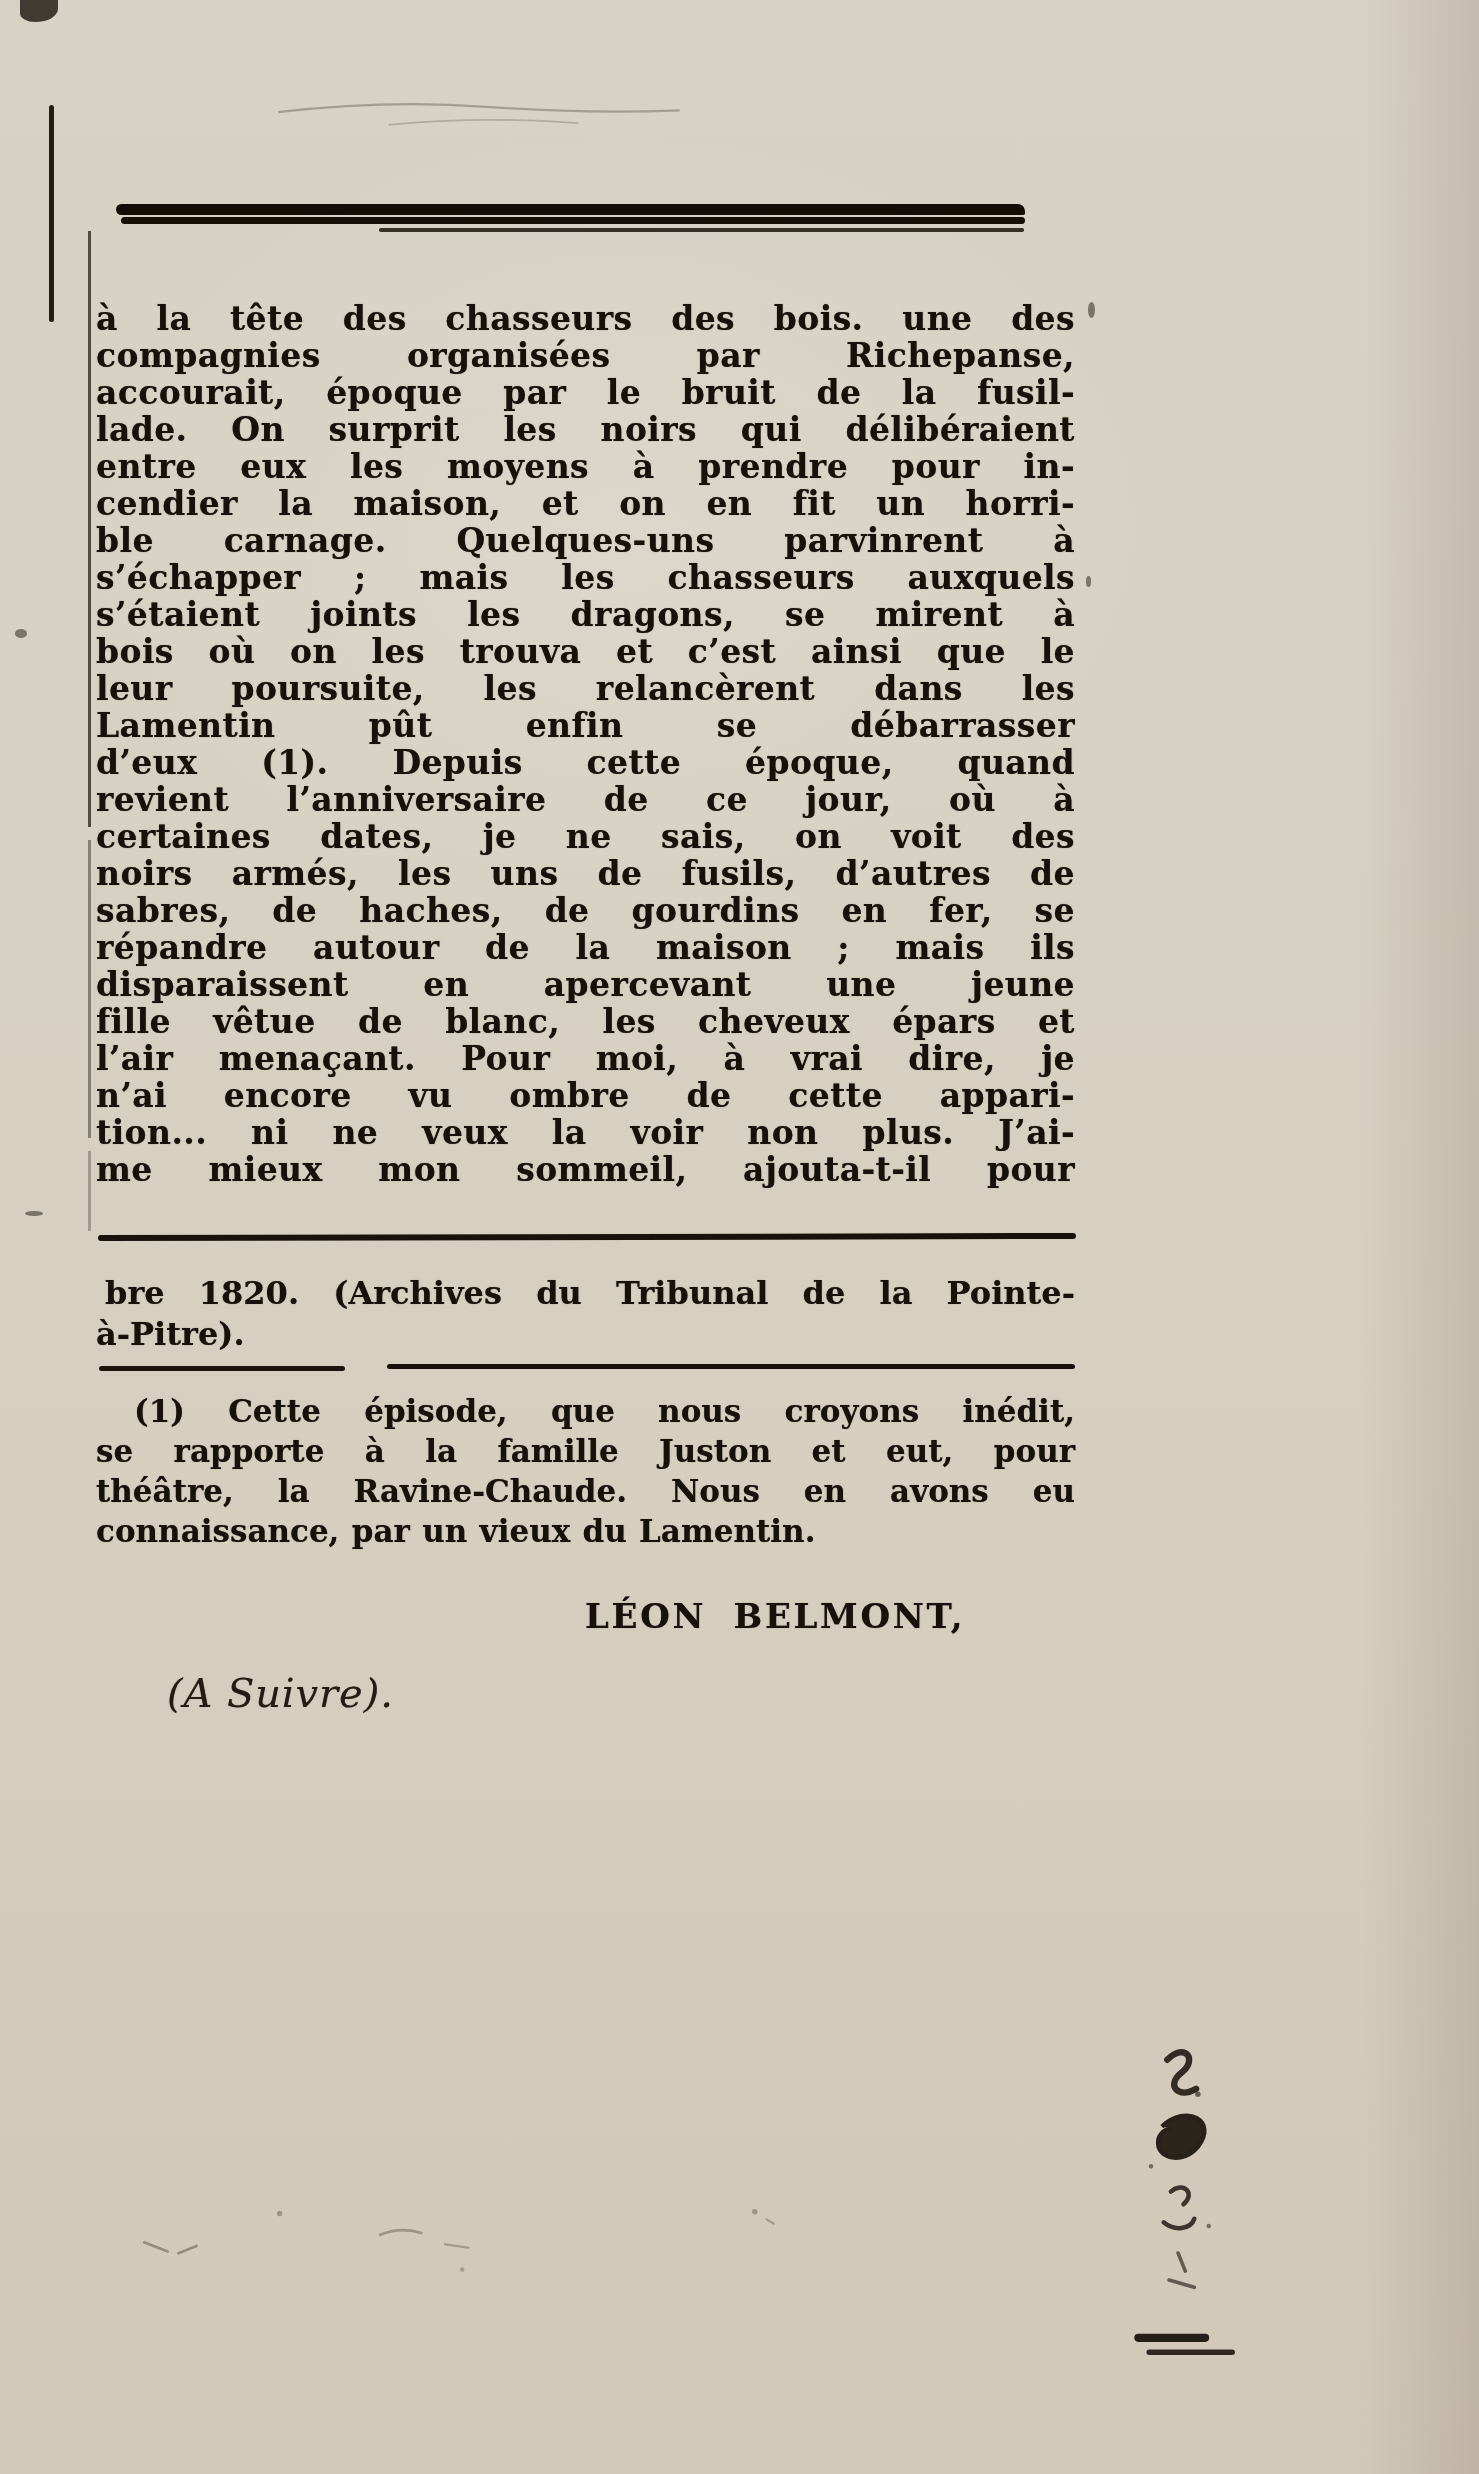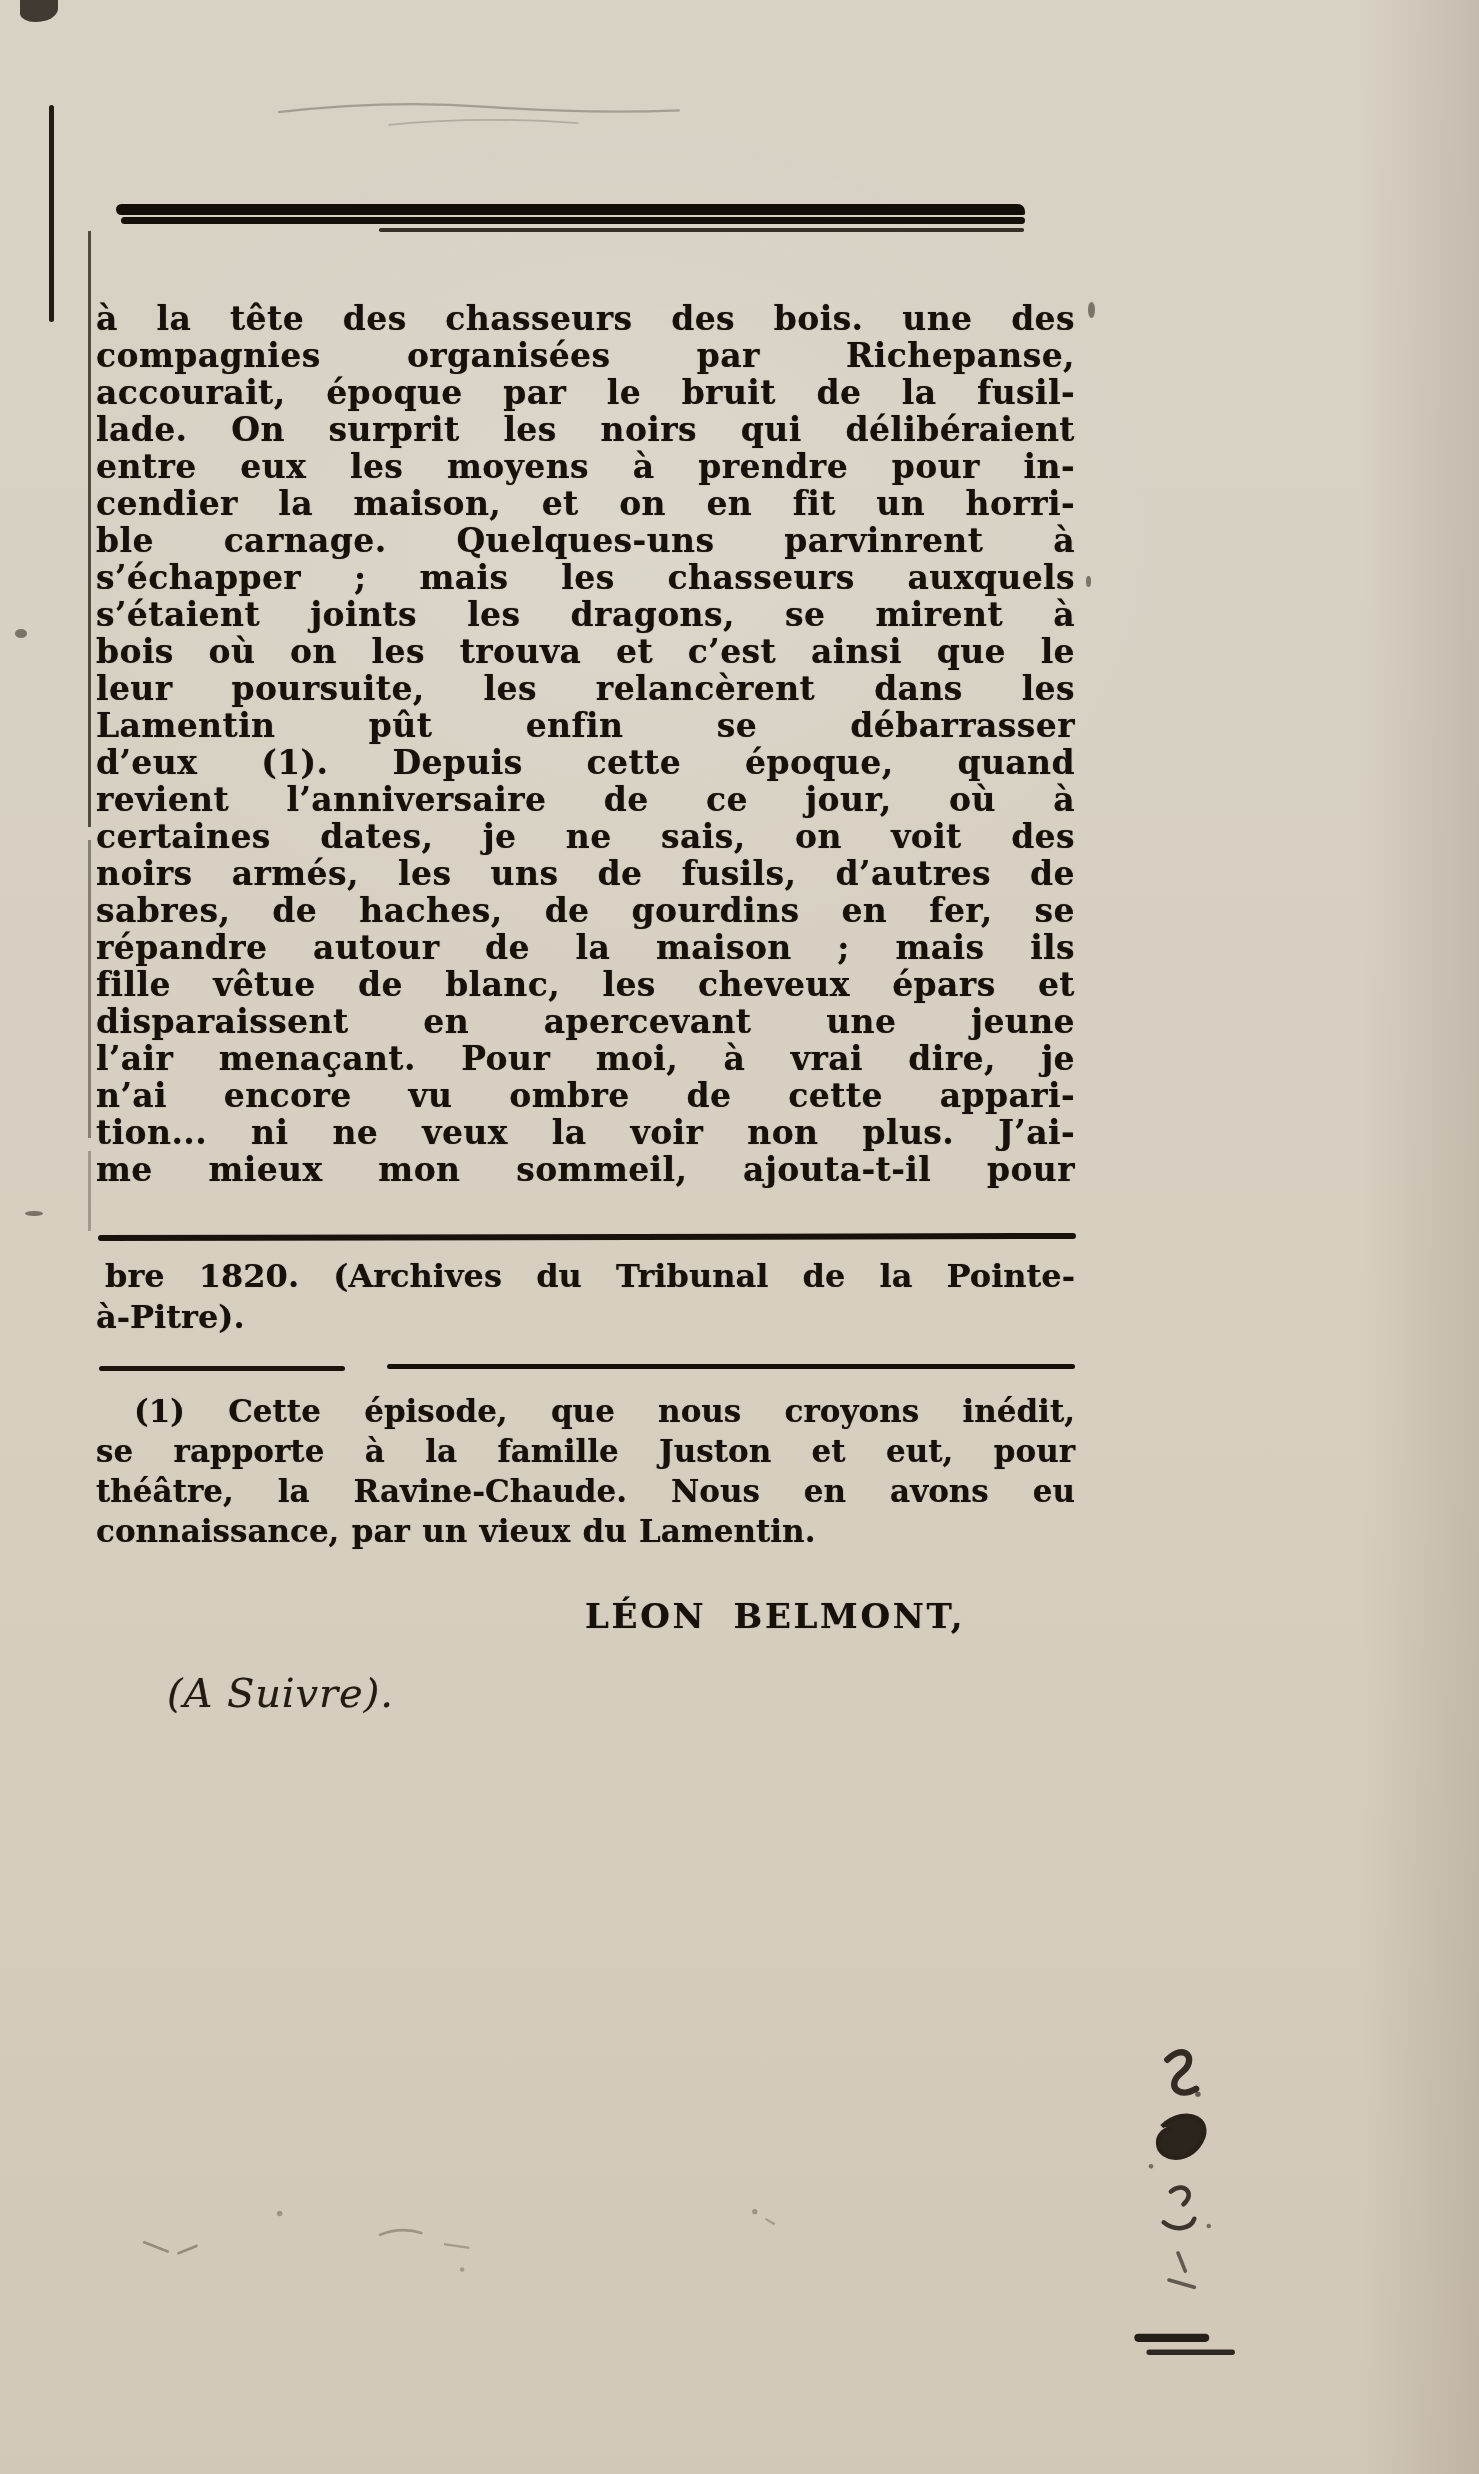--- a/index.html
+++ b/index.html
@@ -28,21 +28,21 @@
     left: 96px; top: 300px; width: 979px;
     font-size: 33px; font-weight: 700; line-height: 37px;
     letter-spacing: 0.4px;
     text-shadow: 0 0 0.9px rgba(23,17,11,0.55);
   }
   .footnote-archives {
     left: 96px; top: 1256px; width: 979px;
     font-size: 32px; font-weight: 700; line-height: 41px;
     text-shadow: 0 0 0.9px rgba(23,17,11,0.5);
   }
-  .fa-first { padding-left: 9px; }
+  .fa-first { padding-left: 9px; margin-top: 17px; }
   .footnote-one {
     left: 96px; top: 1391px; width: 979px;
     font-size: 31px; font-weight: 700; line-height: 40px;
     text-shadow: 0 0 0.9px rgba(23,17,11,0.5);
   }
   .fn-indent { padding-left: 38px; }
 
   .signature {
     left: 585px; top: 1596px;
     font-size: 34px; font-weight: 700;
@@ -116,22 +116,22 @@
     <div class="textline">s’étaient joints les dragons, se mirent à</div>
     <div class="textline">bois où on les trouva et c’est ainsi que le</div>
     <div class="textline">leur poursuite, les relancèrent dans les</div>
     <div class="textline">Lamentin pût enfin se débarrasser</div>
     <div class="textline">d’eux (1). Depuis cette époque, quand</div>
     <div class="textline">revient l’anniversaire de ce jour, où à</div>
     <div class="textline">certaines dates, je ne sais, on voit des</div>
     <div class="textline">noirs armés, les uns de fusils, d’autres de</div>
     <div class="textline">sabres, de haches, de gourdins en fer, se</div>
     <div class="textline">répandre autour de la maison ; mais ils</div>
+    <div class="textline">disparaissent en apercevant une jeune</div>
     <div class="textline">fille vêtue de blanc, les cheveux épars et</div>
-    <div class="textline">disparaissent en apercevant une jeune</div>
     <div class="textline">l’air menaçant. Pour moi, à vrai dire, je</div>
     <div class="textline">n’ai encore vu ombre de cette appari-</div>
     <div class="textline">tion... ni ne veux la voir non plus. J’ai-</div>
     <div class="textline">me mieux mon sommeil, ajouta-t-il pour</div>
   </div>
 
   <div class="abs hr1"></div>
 
   <div class="abs footnote-archives">
     <div class="textline fa-first">bre 1820. (Archives du Tribunal de la Pointe-</div>

